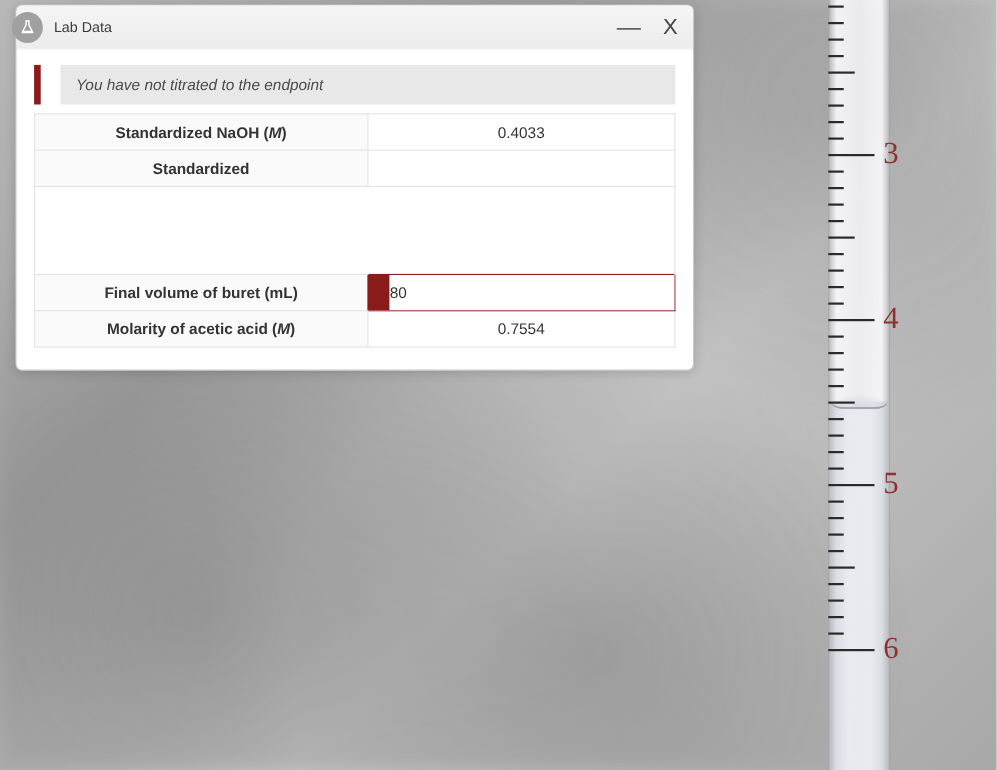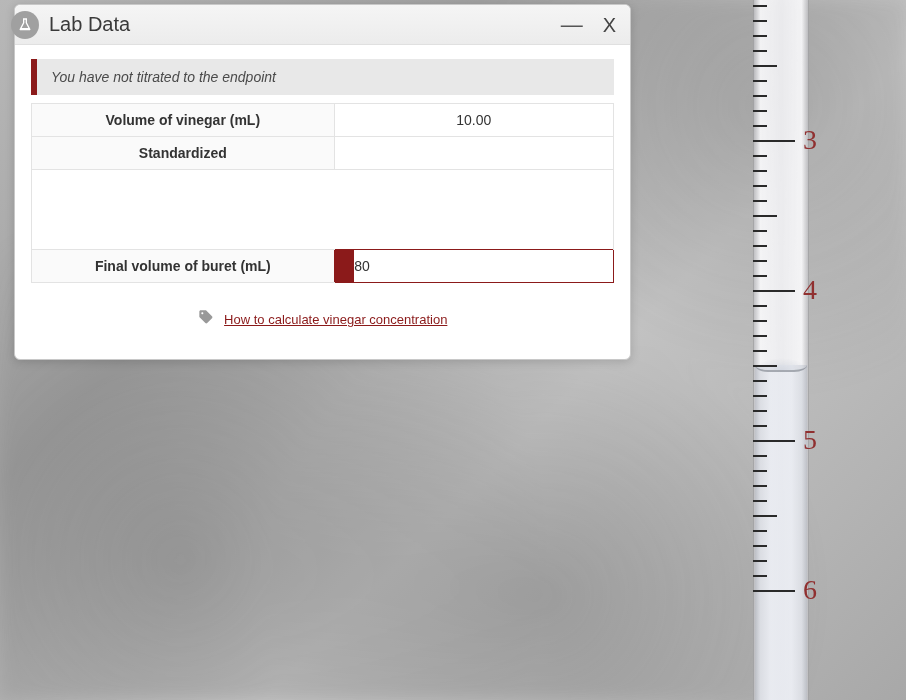--- a/index.html
+++ b/index.html
@@ -54,21 +54,21 @@
       align-items: center;
       justify-content: center;
     }
     .flask-icon svg {
       width: 16px;
       height: 16px;
       fill: #fff;
     }
     .panel-title {
       flex: 1;
-      font-size: 20px;
+      font-size: 13px;
       color: #3a3a3a;
       font-weight: 400;
     }
     .header-controls {
       display: flex;
       align-items: center;
       gap: 10px;
     }
     .min-btn {
       font-size: 22px;
@@ -84,20 +84,21 @@
       padding: 0 6px;
       line-height: 1;
     }
     .panel-body {
       padding: 14px 16px 20px 16px;
     }
     .alert {
       display: flex;
       align-items: stretch;
       margin-bottom: 8px;
+      gap: 18px;
     }
     .alert-bar {
       width: 6px;
       background: #8b1a1a;
     }
     .alert-text {
       flex: 1;
       background: #e8e8e8;
       padding: 10px 14px;
       font-style: italic;
@@ -281,51 +282,51 @@
     </div>
   </div>
   <div class="panel-body">
     <div class="alert">
       <div class="alert-bar"></div>
       <div class="alert-text">You have not titrated to the endpoint</div>
     </div>
 
     <table class="data-table">
       <tbody>
-      <tr>
-        <td class="label-cell">Volume of vinegar (mL)</td>
-        <td class="value-cell">10.00</td>
+          <tr>
+        <td class="label-cell">
+          <span>Standardized NaOH (</span><span class="unit-m">M</span><span>)</span>
+        </td>
+        <td class="value-cell">0.4033</td>
       </tr>
       <tr>
         <td class="label-cell">Standardized</td>
         <td class="value-cell"></td>
       </tr>
       <tr class="spacer-row">
             <td colspan="2"></td>
           </tr>
       <tr class="highlight-row">
         <td class="label-cell">
           <span>Final volume of buret (mL)</span>
           <span class="hl-bar"></span>
         </td>
         <td class="value-cell-wrap">
           <input class="highlight-input" type="text" value="5.80" style="">
         </td>
       </tr>
+      <tr>
+        <td class="label-cell">
+          <span>Molarity of acetic acid (</span><span class="unit-m">M</span><span>)</span>
+        </td>
+        <td class="value-cell">0.7554</td>
+      </tr>
     </tbody>
       </table>
 
-    <div class="help-link-row">
-      <span class="tag-icon">
-        <svg viewBox="0 0 24 24">
-            <path d="M21 11l-9-9H4c-1 0-2 1-2 2v8l9 9c.8.8 2 .8 2.8 0l7.2-7.2c.8-.8.8-2 0-2.8zM6.5 8C5.7 8 5 7.3 5 6.5S5.7 5 6.5 5 8 5.7 8 6.5 7.3 8 6.5 8z"></path>
-          </svg>
-      </span>
-      <a class="help-link">How to calculate vinegar concentration</a>
-    </div>
   </div>
 </div>
 
 <div class="buret">
   <div class="buret-tube"></div>
   <div class="buret-liquid"></div>
   <div class="meniscus"></div>
   <div class="ticks" id="buret-ticks">
       <div class="tick tick-minor" style="top: 35px;"></div>
       <div class="tick tick-minor" style="top: 50px;"></div>

